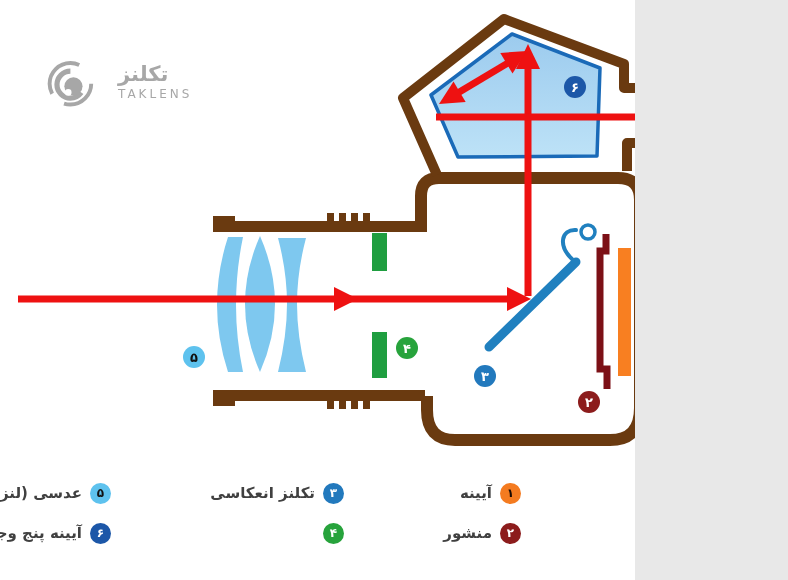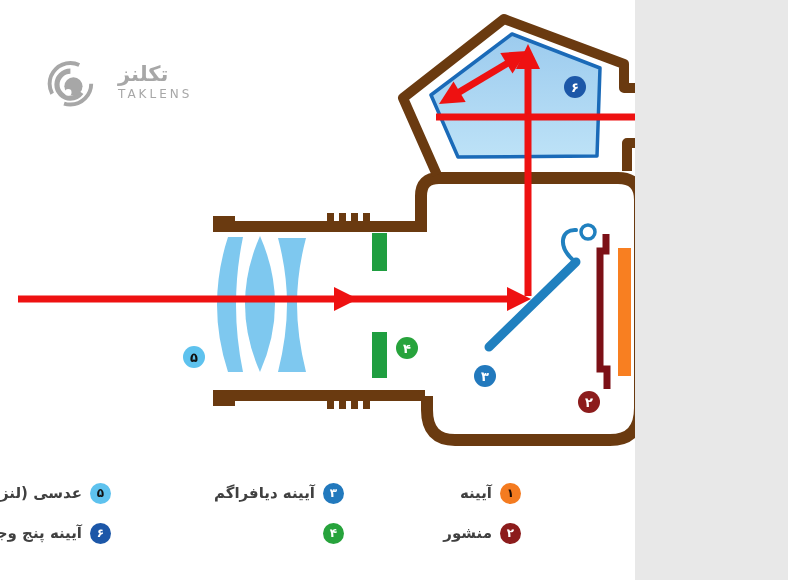--- a/index.html
+++ b/index.html
@@ -147,21 +147,21 @@
   <div class="legend-cell" style="right:114px;top:482px">
     <span class="lbadge c1">۱</span>
     <span class="ltext">آیینه</span>
   </div>
   <div class="legend-cell" style="right:114px;top:522px">
     <span class="lbadge c2">۲</span>
     <span class="ltext">منشور</span>
   </div>
   <div class="legend-cell" style="right:291px;top:482px">
     <span class="lbadge c3">۳</span>
-    <span class="ltext">آیینه دیافراگم</span>
+    <span class="ltext">تکلنز انعکاسی</span>
   </div>
   <div class="legend-cell" style="right:291px;top:522px">
     <span class="lbadge c4">۴</span>
   </div>
   <div class="legend-cell" style="right:524px;top:482px">
     <span class="lbadge c5">۵</span>
     <span class="ltext">عدسی (لنز)</span>
   </div>
   <div class="legend-cell" style="right:524px;top:522px">
     <span class="lbadge c6">۶</span>

